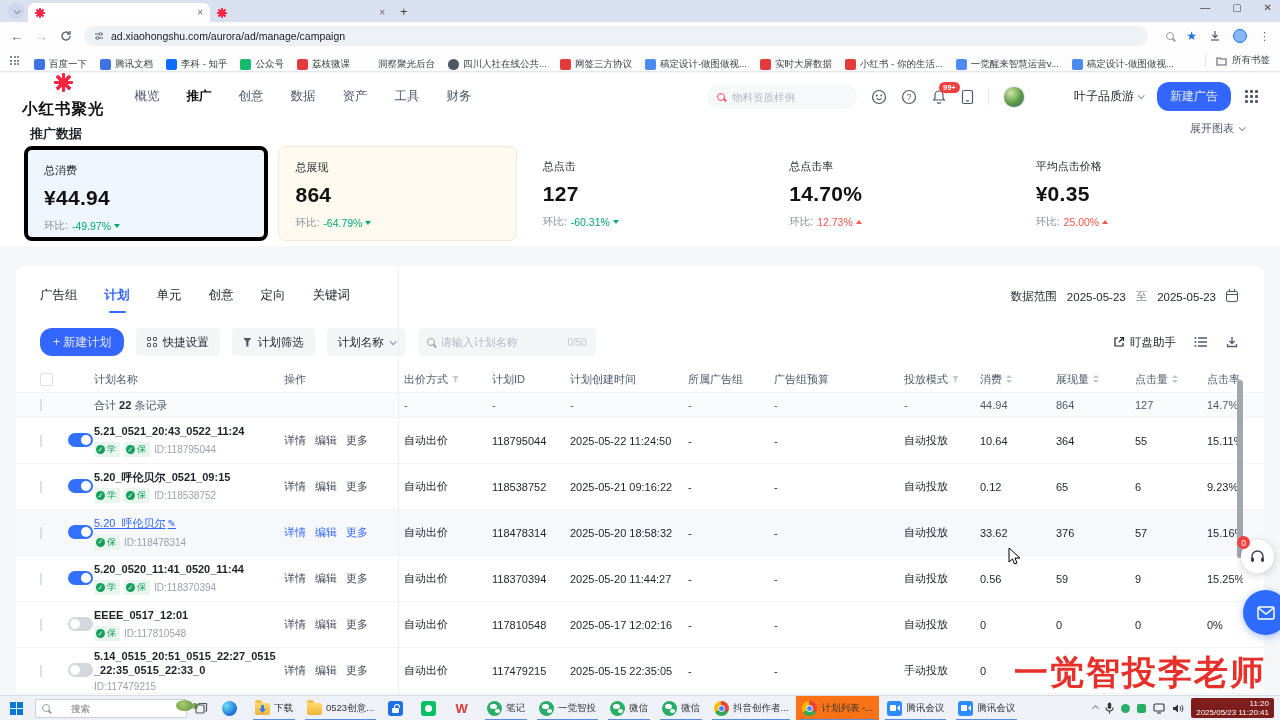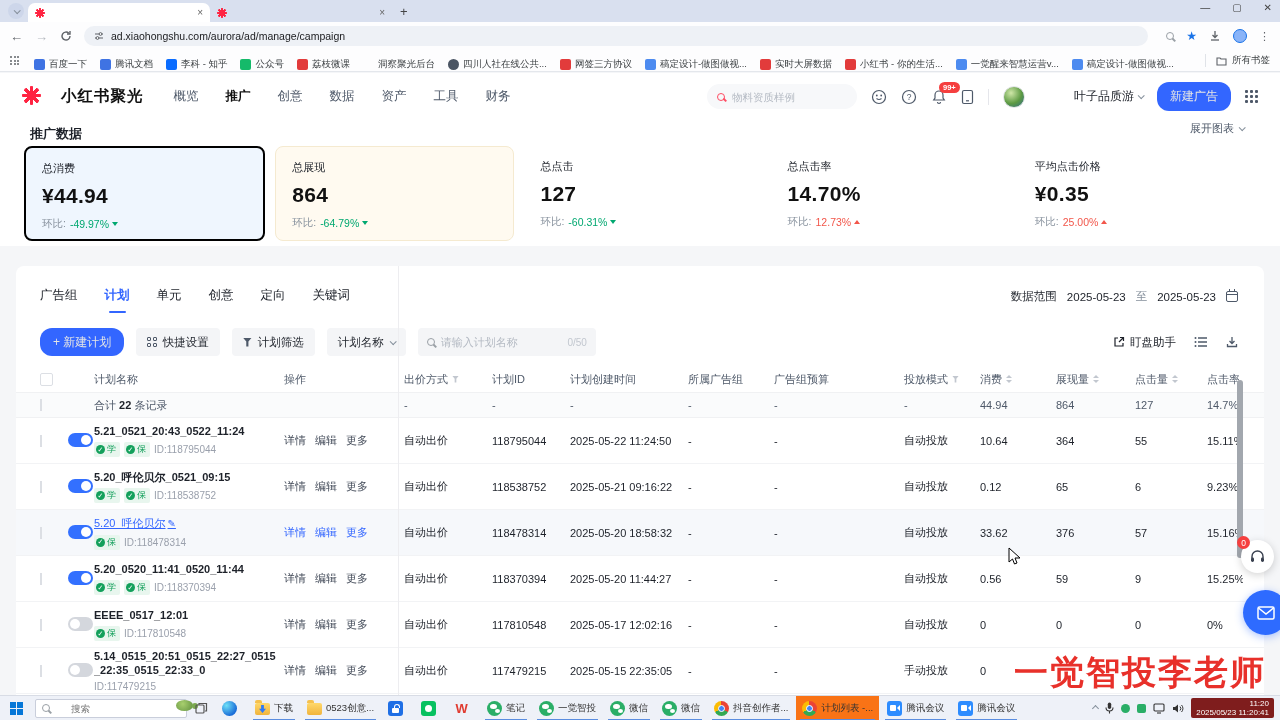--- a/index.html
+++ b/index.html
@@ -31,21 +31,21 @@
 .icon-globe { background:#4b5563; border-radius:50% !important; }
 .icon-zhihu { background:#0a6cff; }
 .icon-doc { background:#4d8bf0; }
 .spark { background:linear-gradient(0deg,transparent 44%,#ff2442 44% 56%,transparent 56%),linear-gradient(90deg,transparent 44%,#ff2442 44% 56%,transparent 56%),linear-gradient(45deg,transparent 44%,#ff2442 44% 56%,transparent 56%),linear-gradient(-45deg,transparent 44%,#ff2442 44% 56%,transparent 56%); border-radius:50%; }
 .bm-right { margin-left:auto; display:flex; align-items:center; gap:5px; border-left:1px solid #e0e3e8; padding-left:10px; color:#3c4043; }
 .apps-grid { display:grid; grid-template-columns:repeat(3,2px); gap:1.5px; margin-right:2px; }
 .apps-grid b { width:2px; height:2px; background:#5f6368; border-radius:50%; }
 
 
 .appheader { position:absolute; top:73px; left:0; right:0; height:47px; background:#fff; display:flex; align-items:center; padding:0 22px; box-shadow:0 1px 0 #eef0f2; }
-.logo { display:flex; align-items:flex-start; gap:20px; }
+.logo { display:flex; align-items:center; gap:7px;flex-direction:column; }
 .logo-mark { width:19px; height:19px; background:linear-gradient(0deg,transparent 43%,#ff2442 43% 57%,transparent 57%),linear-gradient(90deg,transparent 43%,#ff2442 43% 57%,transparent 57%),linear-gradient(45deg,transparent 43%,#ff2442 43% 57%,transparent 57%),linear-gradient(-45deg,transparent 43%,#ff2442 43% 57%,transparent 57%); border-radius:50%; }
 .logo-text { font-size:15.5px; font-weight:bold; color:#111; letter-spacing:1px; }
 .mainnav { display:flex; gap:27px; margin-left:30px; font-size:12.5px; color:#4e5969; }
 .mainnav span.active { color:#111; font-weight:bold; }
 .hd-right { margin-left:auto; display:flex; align-items:center; gap:14px; }
 .hd-search { width:150px; height:25px; background:#f7f8fa; border-radius:13px; border:none; display:flex; align-items:center; gap:7px; padding:0 10px; }
 .hd-search input { border:none; background:transparent; outline:none; font-size:10.5px; color:#333; width:100px; font-family:inherit; }
 .hd-search input::placeholder { color:#b4bac3; }
 .mag { width:8px; height:8px; border:1.5px solid #ff4d64; border-radius:50%; position:relative; flex:none; }
 .mag::after { content:""; position:absolute; width:4px; height:1.5px; background:#ff4d64; transform:rotate(45deg); right:-3px; bottom:-1px; }
@@ -68,21 +68,21 @@
 .cards { position:absolute; top:26px; left:24px; right:24px; display:flex; gap:10px; }
 .card { flex:1; height:95px; padding:13px 16px; border-radius:8px; }
 .card .lb { font-size:11px; color:#1d2129; }
 .card .val { font-size:21px; font-weight:bold; color:#111; margin-top:8px; letter-spacing:.3px; }
 .card .cmpline { font-size:10.5px; color:#86909c; margin-top:9px; display:flex; align-items:center; gap:4px; }
 .cmp { display:inline-flex; align-items:center; gap:3px; }
 .dir-down { color:#00a870; } .dir-up { color:#f2564a; }
 .tri { width:0; height:0; border-left:3.5px solid transparent; border-right:3.5px solid transparent; display:inline-block; }
 .dir-down .tri { border-top:4.5px solid #00a870; }
 .dir-up .tri { border-bottom:4.5px solid #f2564a; }
-.tint-blue { background:#eff6fe; border:2px solid #000000; }
+.tint-blue { background:#eff6fe; border:4px solid #000000; }
 .tint-cream { background:#fffaf0; border:1px solid #f5ead0; }
 
 
 .panel { position:absolute; top:266px; left:16px; right:16px; bottom:0; background:#fff; border-radius:8px 8px 0 0; }
 .ptabs { position:absolute; top:21px; left:24px; display:flex; gap:27px; font-size:12.5px; color:#1d2129; }
 .ptab { padding-bottom:9px; position:relative; }
 .ptab.active { color:#3366ff; font-weight:bold; }
 .ptab.active::after { content:""; position:absolute; left:4px; right:4px; bottom:0; height:2.5px; background:#3366ff; border-radius:2px; }
 .daterange { position:absolute; top:23px; right:26px; display:flex; align-items:center; gap:10px; font-size:11.5px; color:#1d2129; }
 .daterange .to { color:#86909c; }

